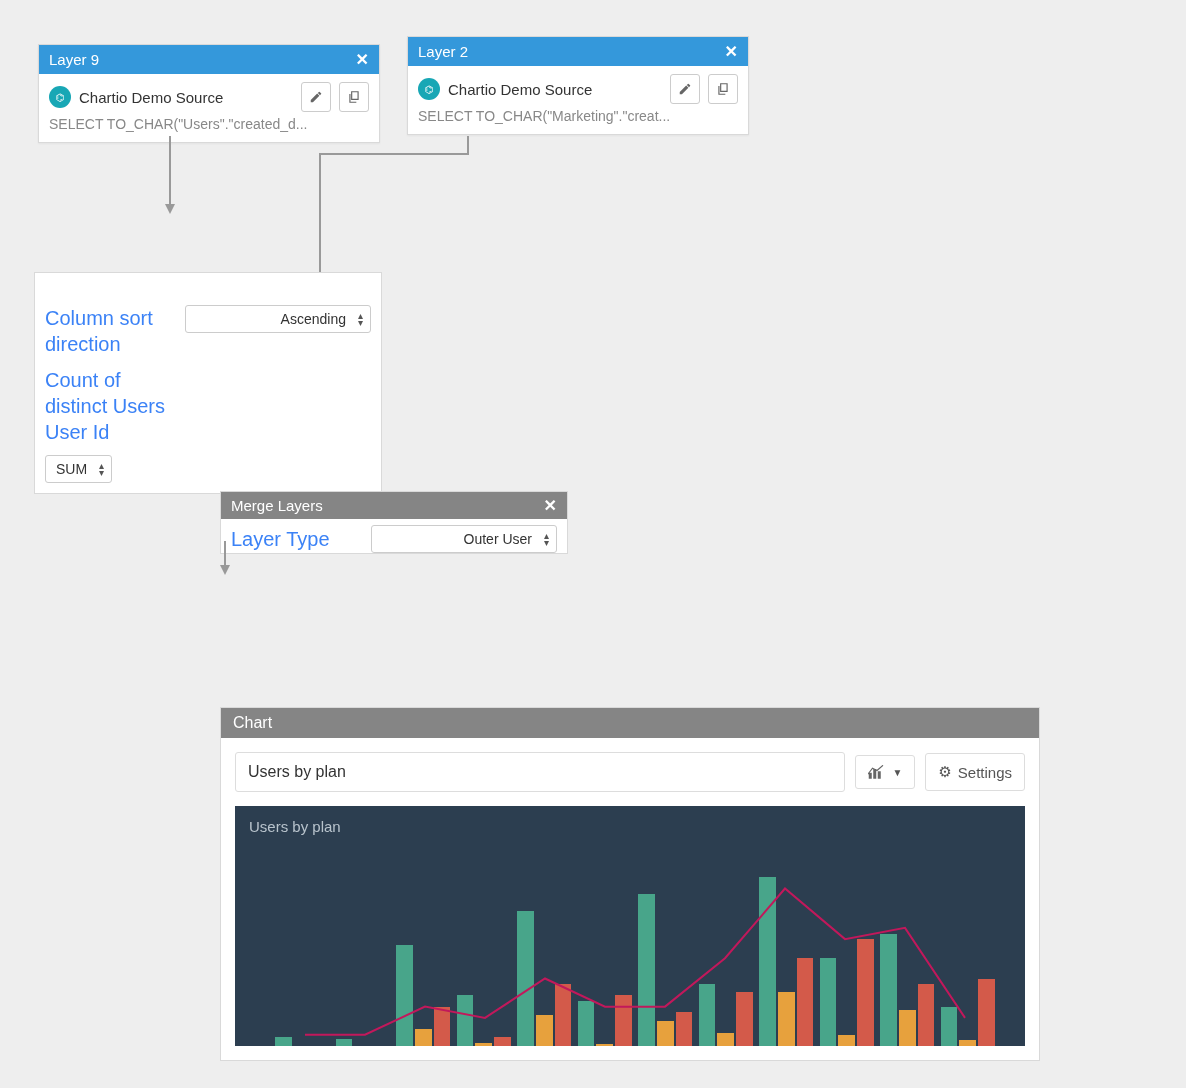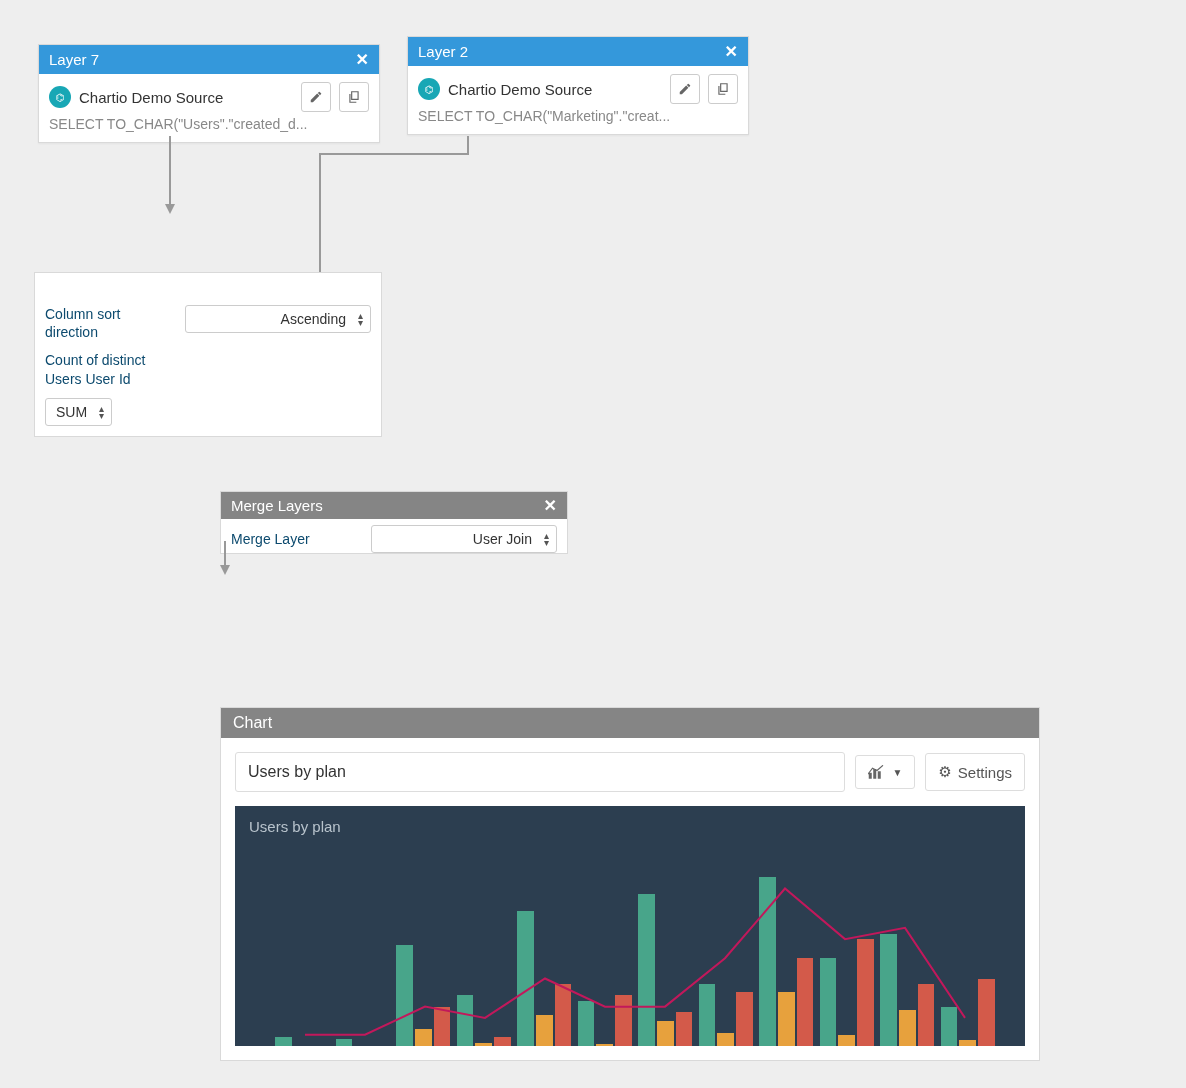--- a/index.html
+++ b/index.html
@@ -88,22 +88,22 @@
   padding: 32px 10px 10px 10px;
 }
 .form-row {
   display: flex;
   align-items: flex-start;
   margin-bottom: 10px;
   gap: 10px;
 }
 .form-label {
   width: 130px;
-  color: #0c4a6e;
-  font-size: 14px;
+  color: #3b82f6;
+  font-size: 20px;
   line-height: 1.3;
 }
 .select-wrap {
   flex: 1;
   position: relative;
   text-align: right;
 }
 .select {
   width: 100%;
   border: 1px solid #ccc;
@@ -249,21 +249,21 @@
 }
 .arrow-head {
   fill: #999;
 }
 </style>
 </head>
 <body>
 
 <div class="layer-card" style="left:38px; top:44px;">
   <div class="layer-header">
-    <span>Layer 7</span>
+    <span>Layer 9</span>
     <span class="close-x">✕</span>
   </div>
   <div class="layer-body">
     <div class="src-row">
       <div class="src-icon">⌬</div>
       <div class="src-name">Chartio Demo Source</div>
       <div class="icon-btn">
         <svg width="14" height="14" viewBox="0 0 24 24">
             <path fill="#666" d="M3 17.25V21h3.75L17.81 9.94l-3.75-3.75L3 17.25zM20.71 7.04a1 1 0 0 0 0-1.41l-2.34-2.34a1 1 0 0 0-1.41 0l-1.83 1.83 3.75 3.75 1.83-1.83z"></path>
           </svg>
@@ -327,23 +327,23 @@
     </div>
   </div>
 </div>
 
 <div class="merge-card" style="left:220px; top:491px;">
   <div class="merge-header">
     <span>Merge Layers</span>
     <span class="close-x">✕</span>
   </div>
   <div class="merge-body">
-    <div class="form-label">Merge Layer</div>
+    <div class="form-label">Layer Type</div>
     <div class="select-wrap">
-      <div class="select">User Join</div>
+      <div class="select">Outer User</div>
       <div class="select-caret">▴<br>▾</div>
     </div>
   </div>
 </div>
 
 <svg class="connector" style="left:215px; top:541px; width:20px; height:36px;">
   <line class="arrow-line" x1="10" y1="0" x2="10" y2="26"></line>
   <polygon class="arrow-head" points="10,34 5,24 15,24"></polygon>
 </svg>
 

